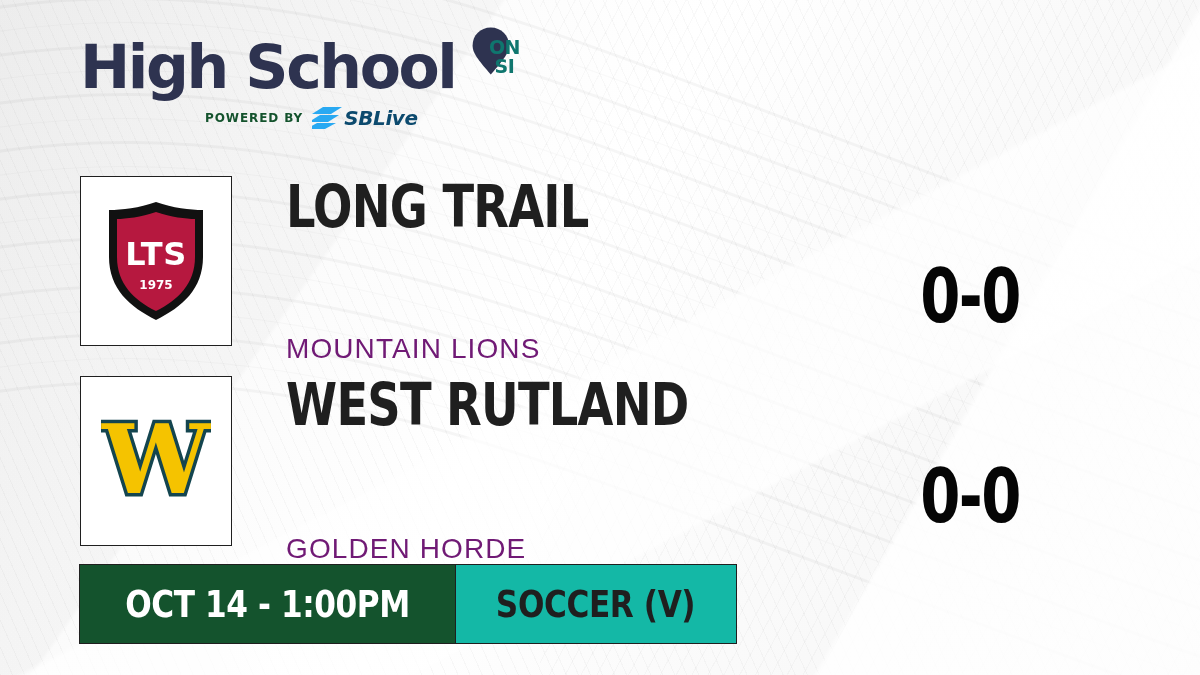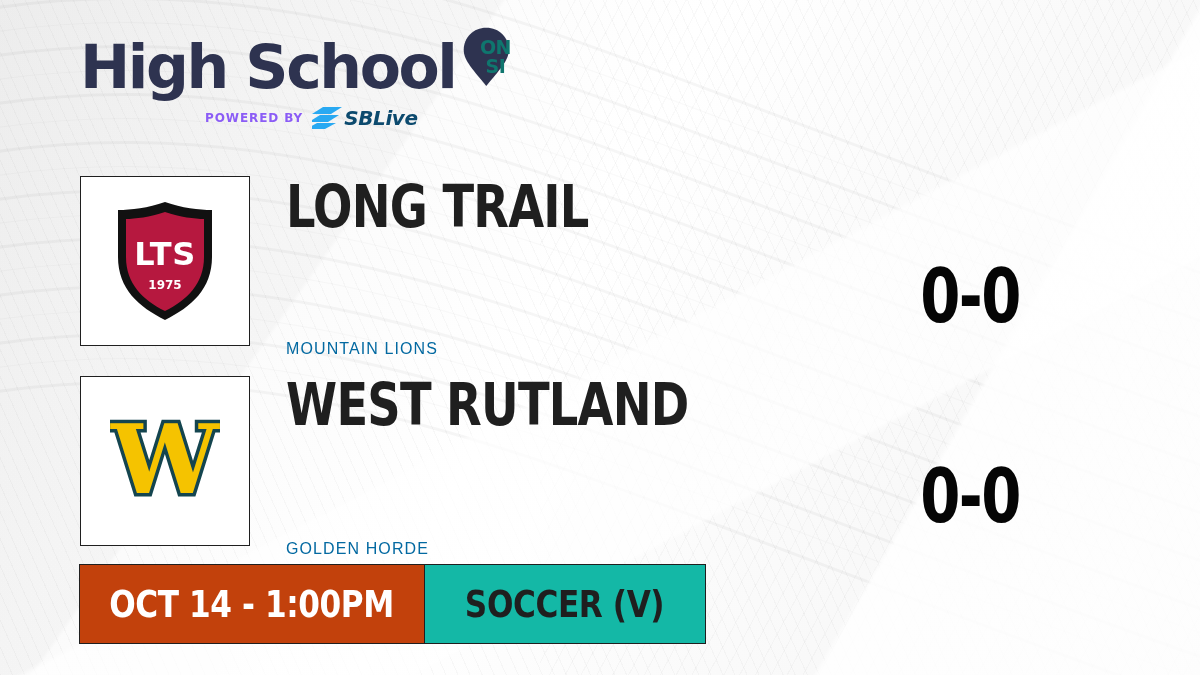--- a/index.html
+++ b/index.html
@@ -48,21 +48,21 @@
   .bg-facet-b {
     background: linear-gradient(300deg, rgba(255,255,255,0.85) 0%, rgba(255,255,255,0.85) 24%, rgba(255,255,255,0) 24.4%);
   }
   .bg-facet-c {
     background: linear-gradient(152deg, rgba(255,255,255,0) 52%, rgba(255,255,255,0.7) 52.5%, rgba(255,255,255,0.7) 68%, rgba(255,255,255,0) 68.4%);
   }
 
   
   #brand { position: absolute; left: 80px; top: 31px; width: 430px; height: 105px; }
 
-  .brand-row { display: flex; align-items: center; height: 72px; }
+  .brand-row { display: flex; align-items: center; height: 72px; gap: 9px; }
 
   .brand-wordmark {
     font-family: "DejaVu Sans", sans-serif;
     font-weight: 700;
     font-size: 60px;
     line-height: 60px;
     letter-spacing: -2.4px;
     color: #2e3350;
     white-space: nowrap;
   }
@@ -82,36 +82,36 @@
     color: #0f766e;
   }
   .pin-text span { display: block; }
 
   .powered { display: flex; align-items: center; margin-top: 3px; padding-left: 125px; }
   .powered-label {
     font-family: "DejaVu Sans", sans-serif;
     font-weight: 700;
     font-size: 12px;
     letter-spacing: 0.9px;
-    color: #8b5cf6;
+    color: #14532d;
   }
   .sbl-mark { margin-left: 9px; margin-right: 2px; display: flex; align-items: center; }
   .sbl-word {
     font-family: "DejaVu Sans", sans-serif;
     font-weight: 700;
     font-style: italic;
     font-size: 20px;
     letter-spacing: -0.4px;
     color: #0c4a6e;
   }
 
   
   .logo-box {
     position: absolute;
-    width: 170px;
+    width: 152px;
     height: 170px;
     background: #ffffff;
     border: 1.5px solid #1f1f1f;
     display: flex;
     align-items: center;
     justify-content: center;
   }
   #logo-box-away { left: 80px; top: 176px; }
   #logo-box-home { left: 80px; top: 376px; }
 
@@ -127,24 +127,24 @@
     transform: scaleX(0.80);
     transform-origin: left center;
   }
   #team-name-away { left: 286px; top: 178px; }
   #team-name-home { left: 286px; top: 376px; }
 
   .team-mascot {
     position: absolute;
     font-family: "Liberation Sans", sans-serif;
     font-weight: 400;
-    font-size: 16px;
+    font-size: 28px;
     line-height: 21px;
     letter-spacing: 1.1px;
-    color: #0369a1;
+    color: #701a75;
     white-space: nowrap;
   }
   #team-mascot-away { left: 286px; top: 338px; }
   #team-mascot-home { left: 286px; top: 538px; }
 
   .score {
     position: absolute;
     font-family: "DejaVu Sans", sans-serif;
     font-weight: 700;
     font-size: 74px;
@@ -180,23 +180,23 @@
     line-height: 38px;
     letter-spacing: -0.5px;
     white-space: nowrap;
   }
   .info-seg > span {
     display: inline-block;
     transform: scaleX(0.82);
     transform-origin: center center;
   }
   #info-datetime {
-    background: #c2410c;
+    background: #14532d;
     color: #ffffff;
-    width: 344px;
+    width: 375px;
   }
   #info-sport {
     background: #14b8a6;
     color: #1f1f1f;
     width: 281px;
     border-left: 1.5px solid #1f1f1f;
   }
 </style>
 </head>
 <body>

